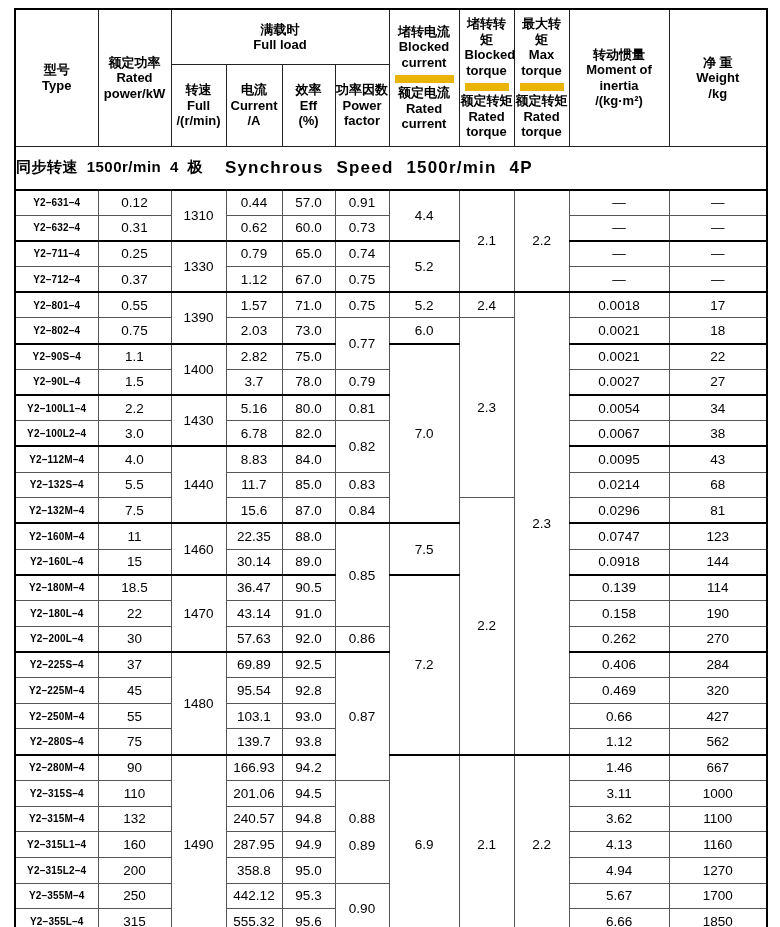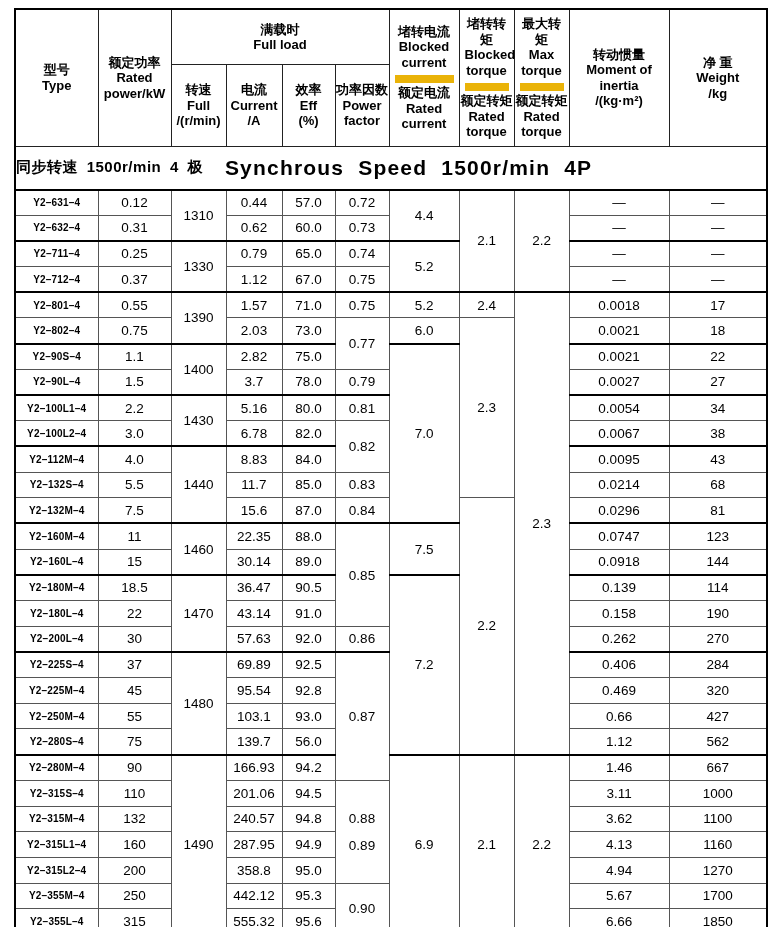--- a/index.html
+++ b/index.html
@@ -19,21 +19,21 @@
   .tier-sub th{height:68px;}
   .frac{padding:0;}
   .frac-top{border-bottom:8px solid #eab308;margin:0 5px;padding:6px 0 5px;}
   .frac-bot{padding:2px 0 6px;margin:0 1px;}
   tr.band td{
     height:42px;border-top:2px solid #000;border-bottom:2px solid #000;
     font-weight:bold;
   }
   .band-inner{display:flex;justify-content:flex-start;align-items:center;gap:22px;}
   .band-cn{font-size:15px;word-spacing:4px;letter-spacing:0.5px;}
-  .band-en{font-size:21px;word-spacing:7px;letter-spacing:1.2px;}
+  .band-en{font-size:17px;word-spacing:7px;letter-spacing:1.2px;}
   tbody tr{height:25.7px;}
   tbody td{font-size:13.5px;border:1px solid #555;}
   tbody td.tcell{font-weight:bold;font-size:10px;letter-spacing:0.2px;}
   tbody tr.gs td{border-top:2px solid #000;}
   tbody tr:first-child td{border-top:none;}
   td.stack div{line-height:27px;}
   thead th{border:1px solid #222;}
 </style>
 </head>
 <body>
@@ -148,21 +148,21 @@
       </td>
     </tr>
   </tbody>
   <tbody id="tbody-data">
       <tr>
         <td class="tcell">Y2–631–4</td>
         <td>0.12</td>
         <td rowspan="2">1310</td>
         <td>0.44</td>
         <td>57.0</td>
-        <td>0.72</td>
+        <td>0.91</td>
         <td rowspan="2">4.4</td>
         <td rowspan="4">2.1</td>
         <td rowspan="4">2.2</td>
         <td>—</td>
         <td>—</td>
       </tr>
       <tr>
         <td class="tcell">Y2–632–4</td>
         <td>0.31</td>
         <td>0.62</td>
@@ -350,21 +350,21 @@
         <td>55</td>
         <td>103.1</td>
         <td>93.0</td>
         <td>0.66</td>
         <td>427</td>
       </tr>
       <tr>
         <td class="tcell">Y2–280S–4</td>
         <td>75</td>
         <td>139.7</td>
-        <td>56.0</td>
+        <td>93.8</td>
         <td>1.12</td>
         <td>562</td>
       </tr>
       <tr class="gs">
         <td class="tcell">Y2–280M–4</td>
         <td>90</td>
         <td rowspan="7">1490</td>
         <td>166.93</td>
         <td>94.2</td>
         <td rowspan="7">6.9</td>

